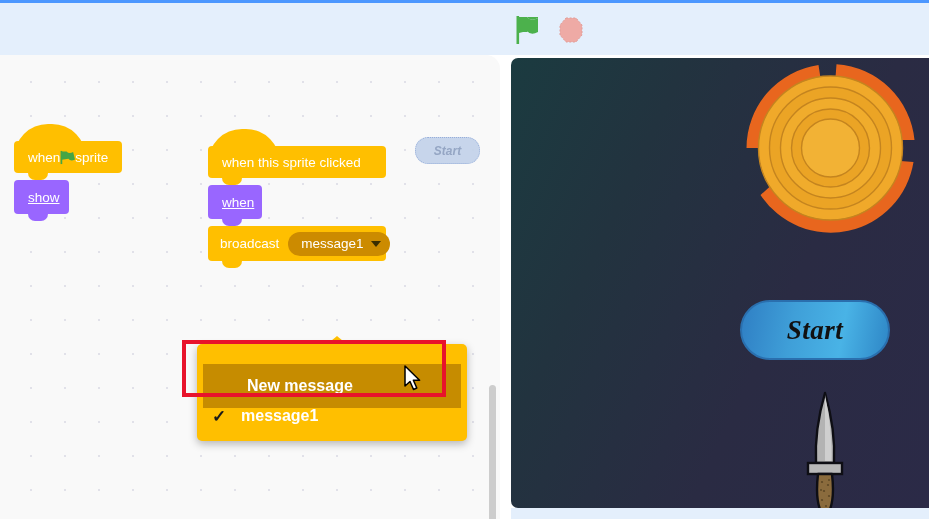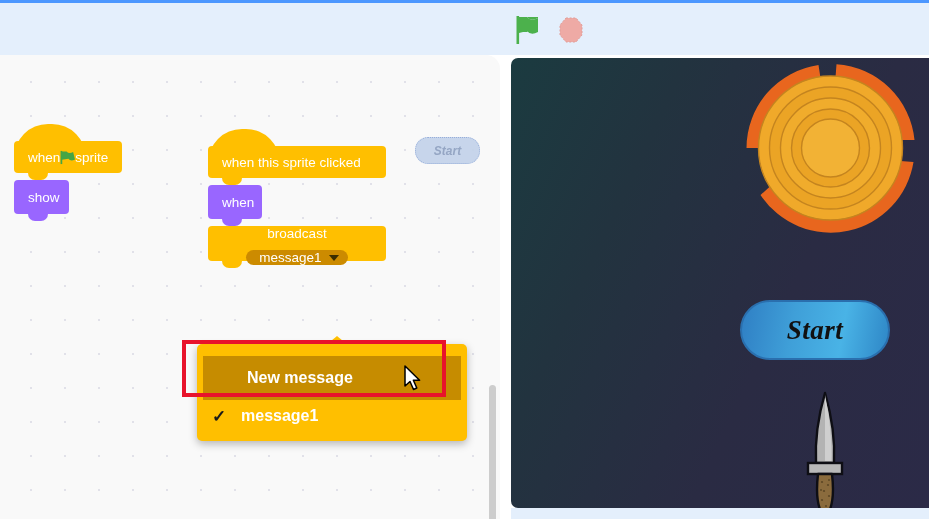--- a/index.html
+++ b/index.html
@@ -84,21 +84,21 @@
     border-radius:4px;
     padding:0 14px;
     height:34px;
     position:relative;
   }
   .looks::after{
     content:"";position:absolute;left:14px;bottom:-7px;
     width:20px;height:8px;background:#9966ff;
     border-radius:0 0 7px 7px;
   }
-  .looks .lbl{position:relative;z-index:2;}
+  .looks .lbl{position:relative;z-index:2;text-decoration:underline;}
 
   
   .evt{
     background:#ffbf00;
     border-radius:4px;
     padding:0 12px;
     height:35px;
     position:relative;
     gap:9px;
   }
@@ -139,21 +139,21 @@
     border-right:12px solid transparent;
     border-bottom:10px solid #ffbf00;
   }
   .dd-item{
     position:absolute;left:0;width:270px;height:44px;
     display:flex;align-items:center;
     font-size:16px;font-weight:bold;color:#fff;
     box-sizing:border-box;
   }
   .dd-item.sel{
-    top:12px;left:6px;width:258px;
+    top:20px;left:6px;width:258px;
     background:#c68c00;
   }
   .dd-item.norm{top:50px;}
   .dd-check{
     width:44px;text-align:center;font-size:17px;color:#1a1a1a;
     font-weight:bold;
   }
   .dd-text{white-space:nowrap;}
   .dd-item.sel .dd-text{margin-left:44px;}
 
@@ -241,21 +241,21 @@
       </div>
     </div>
 
     <div class="stack" style="left:208px;top:91px;">
       <div class="blk hat">
         <span class="lbl">when this sprite clicked</span>
       </div>
       <div class="blk looks" style="width:54px;margin-top:7px;">
         <span class="lbl">when</span>
       </div>
-      <div class="blk evt" style="margin-top:7px;width:178px;flex-direction:column;">
+      <div class="blk evt" style="margin-top:7px;width:178px;">
         <span class="lbl">broadcast</span>
         <span class="pill">
           <span>message1</span>
           <span class="caret"></span>
         </span>
       </div>
     </div>
 
     <div class="dd-arrow"></div>
     <div class="dropdown">

